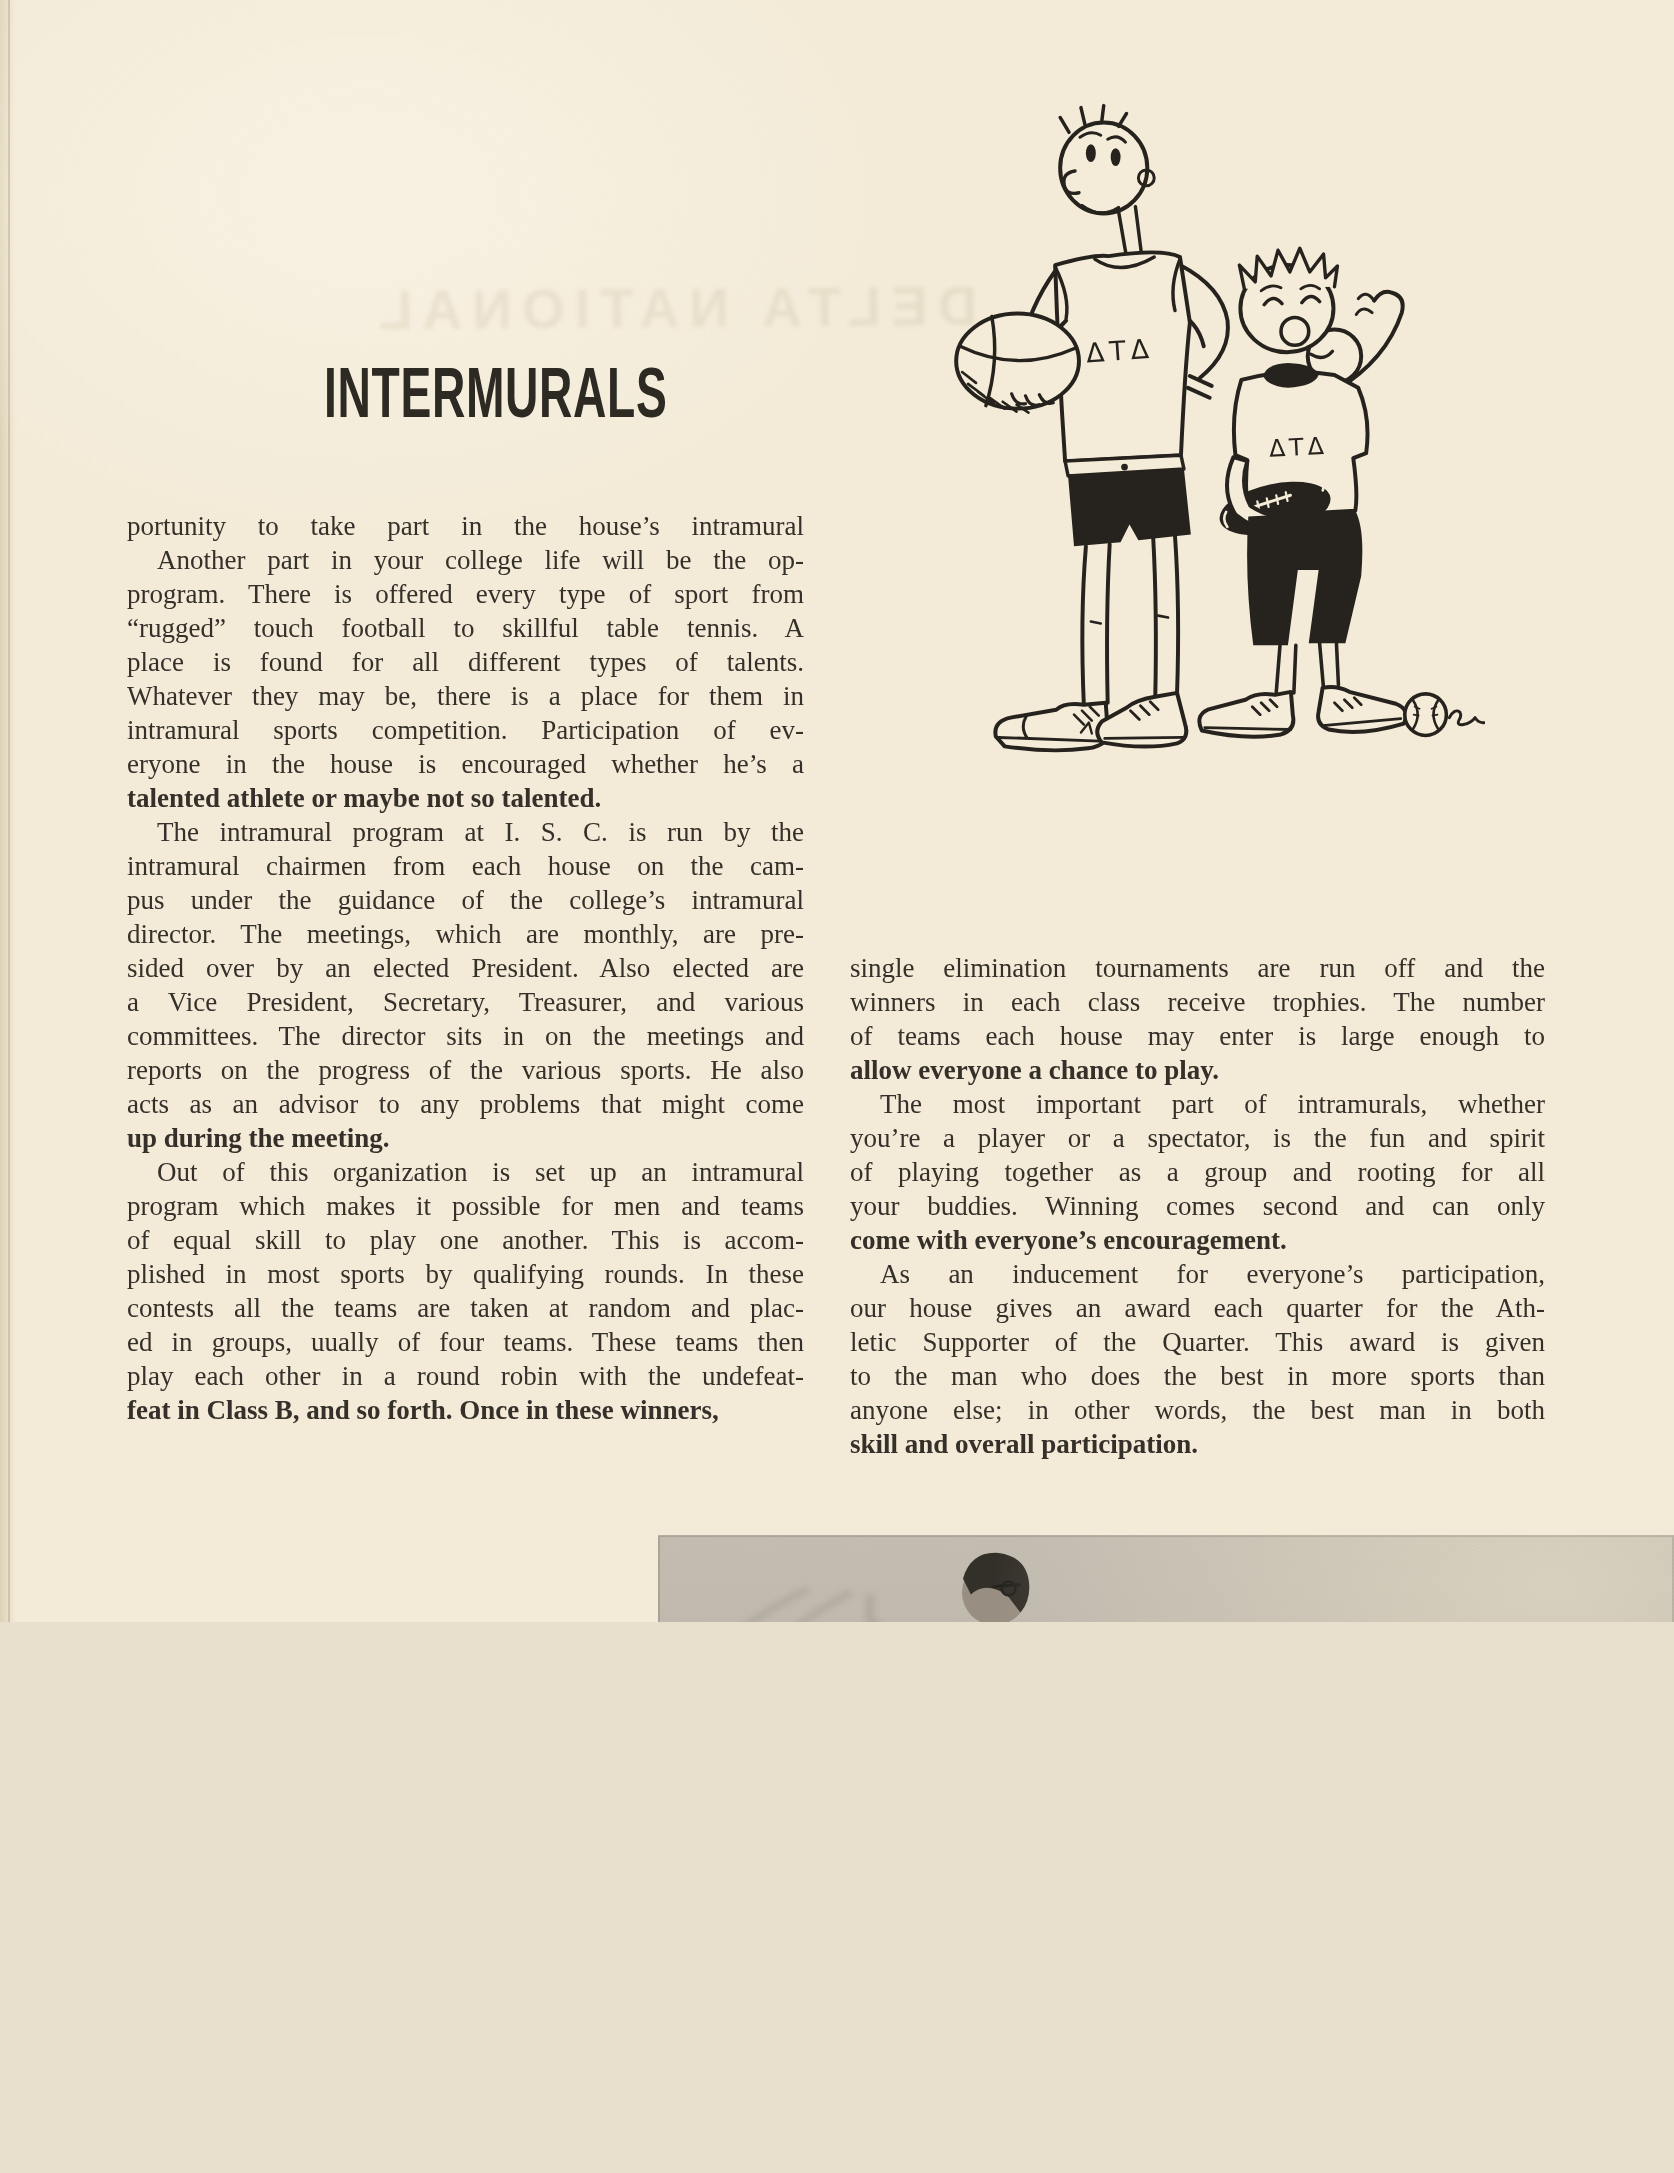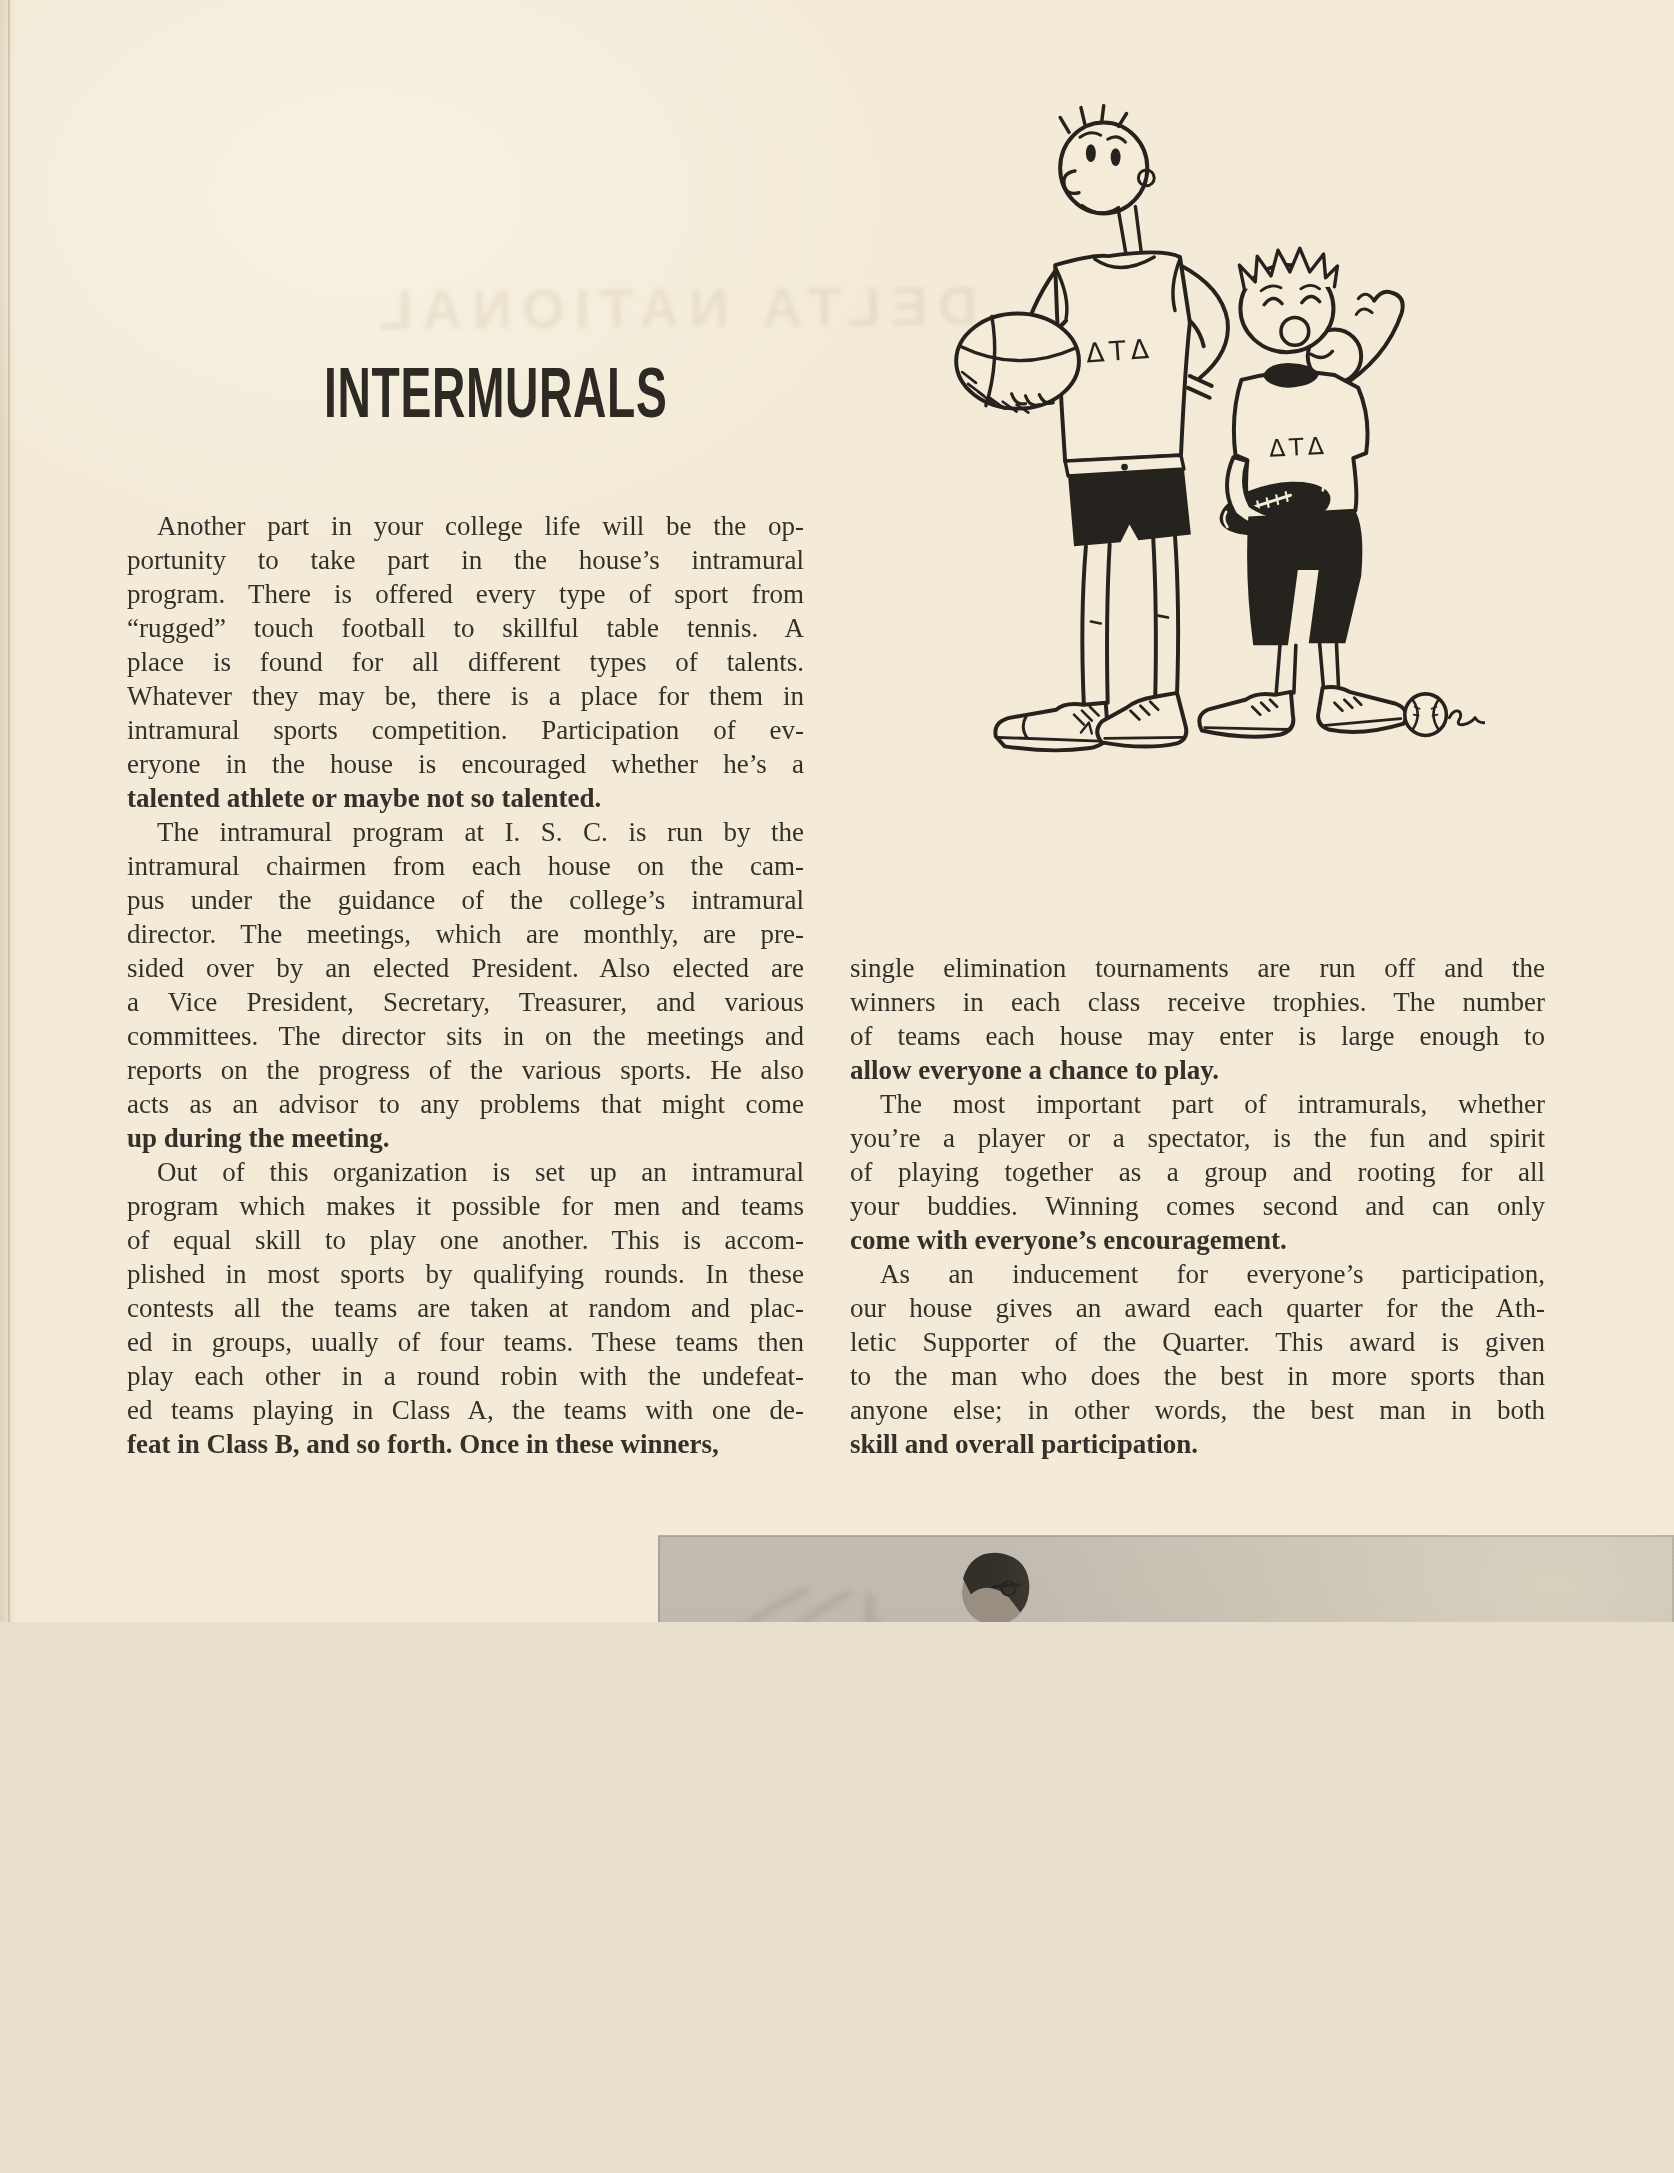--- a/index.html
+++ b/index.html
@@ -42,22 +42,22 @@
 <div class="page">
 
   <div class="edge-line"></div>
 
   <div class="ghost">DELTA NATIONAL</div>
 
   <h1 class="title">INTERMURALS</h1>
 
   <div class="col col-left">
       <div>
+        <div class="line">portunity to take part in the house’s intramural</div>
         <div class="line indent">Another part in your college life will be the op-</div>
-        <div class="line">portunity to take part in the house’s intramural</div>
         <div class="line">program. There is offered every type of sport from</div>
         <div class="line">“rugged” touch football to skillful table tennis. A</div>
         <div class="line">place is found for all different types of talents.</div>
         <div class="line">Whatever they may be, there is a place for them in</div>
         <div class="line">intramural sports competition. Participation of ev-</div>
         <div class="line">eryone in the house is encouraged whether he’s a</div>
         <div class="line last">talented athlete or maybe not so talented.</div>
       </div>
       <div>
         <div class="line indent">The intramural program at I. S. C. is run by the</div>
@@ -72,21 +72,20 @@
         <div class="line last">up during the meeting.</div>
       </div>
       <div>
         <div class="line indent">Out of this organization is set up an intramural</div>
         <div class="line">program which makes it possible for men and teams</div>
         <div class="line">of equal skill to play one another. This is accom-</div>
         <div class="line">plished in most sports by qualifying rounds. In these</div>
         <div class="line">contests all the teams are taken at random and plac-</div>
         <div class="line">ed in groups, uually of four teams. These teams then</div>
         <div class="line">play each other in a round robin with the undefeat-</div>
-        <div class="line">ed teams playing in Class A, the teams with one de-</div>
         <div class="line last">feat in Class B, and so forth. Once in these winners,</div>
       </div>
     </div>
   <div class="col col-right">
       <div>
         <div class="line">single elimination tournaments are run off and the</div>
         <div class="line">winners in each class receive trophies. The number</div>
         <div class="line">of teams each house may enter is large enough to</div>
         <div class="line last">allow everyone a chance to play.</div>
       </div>

